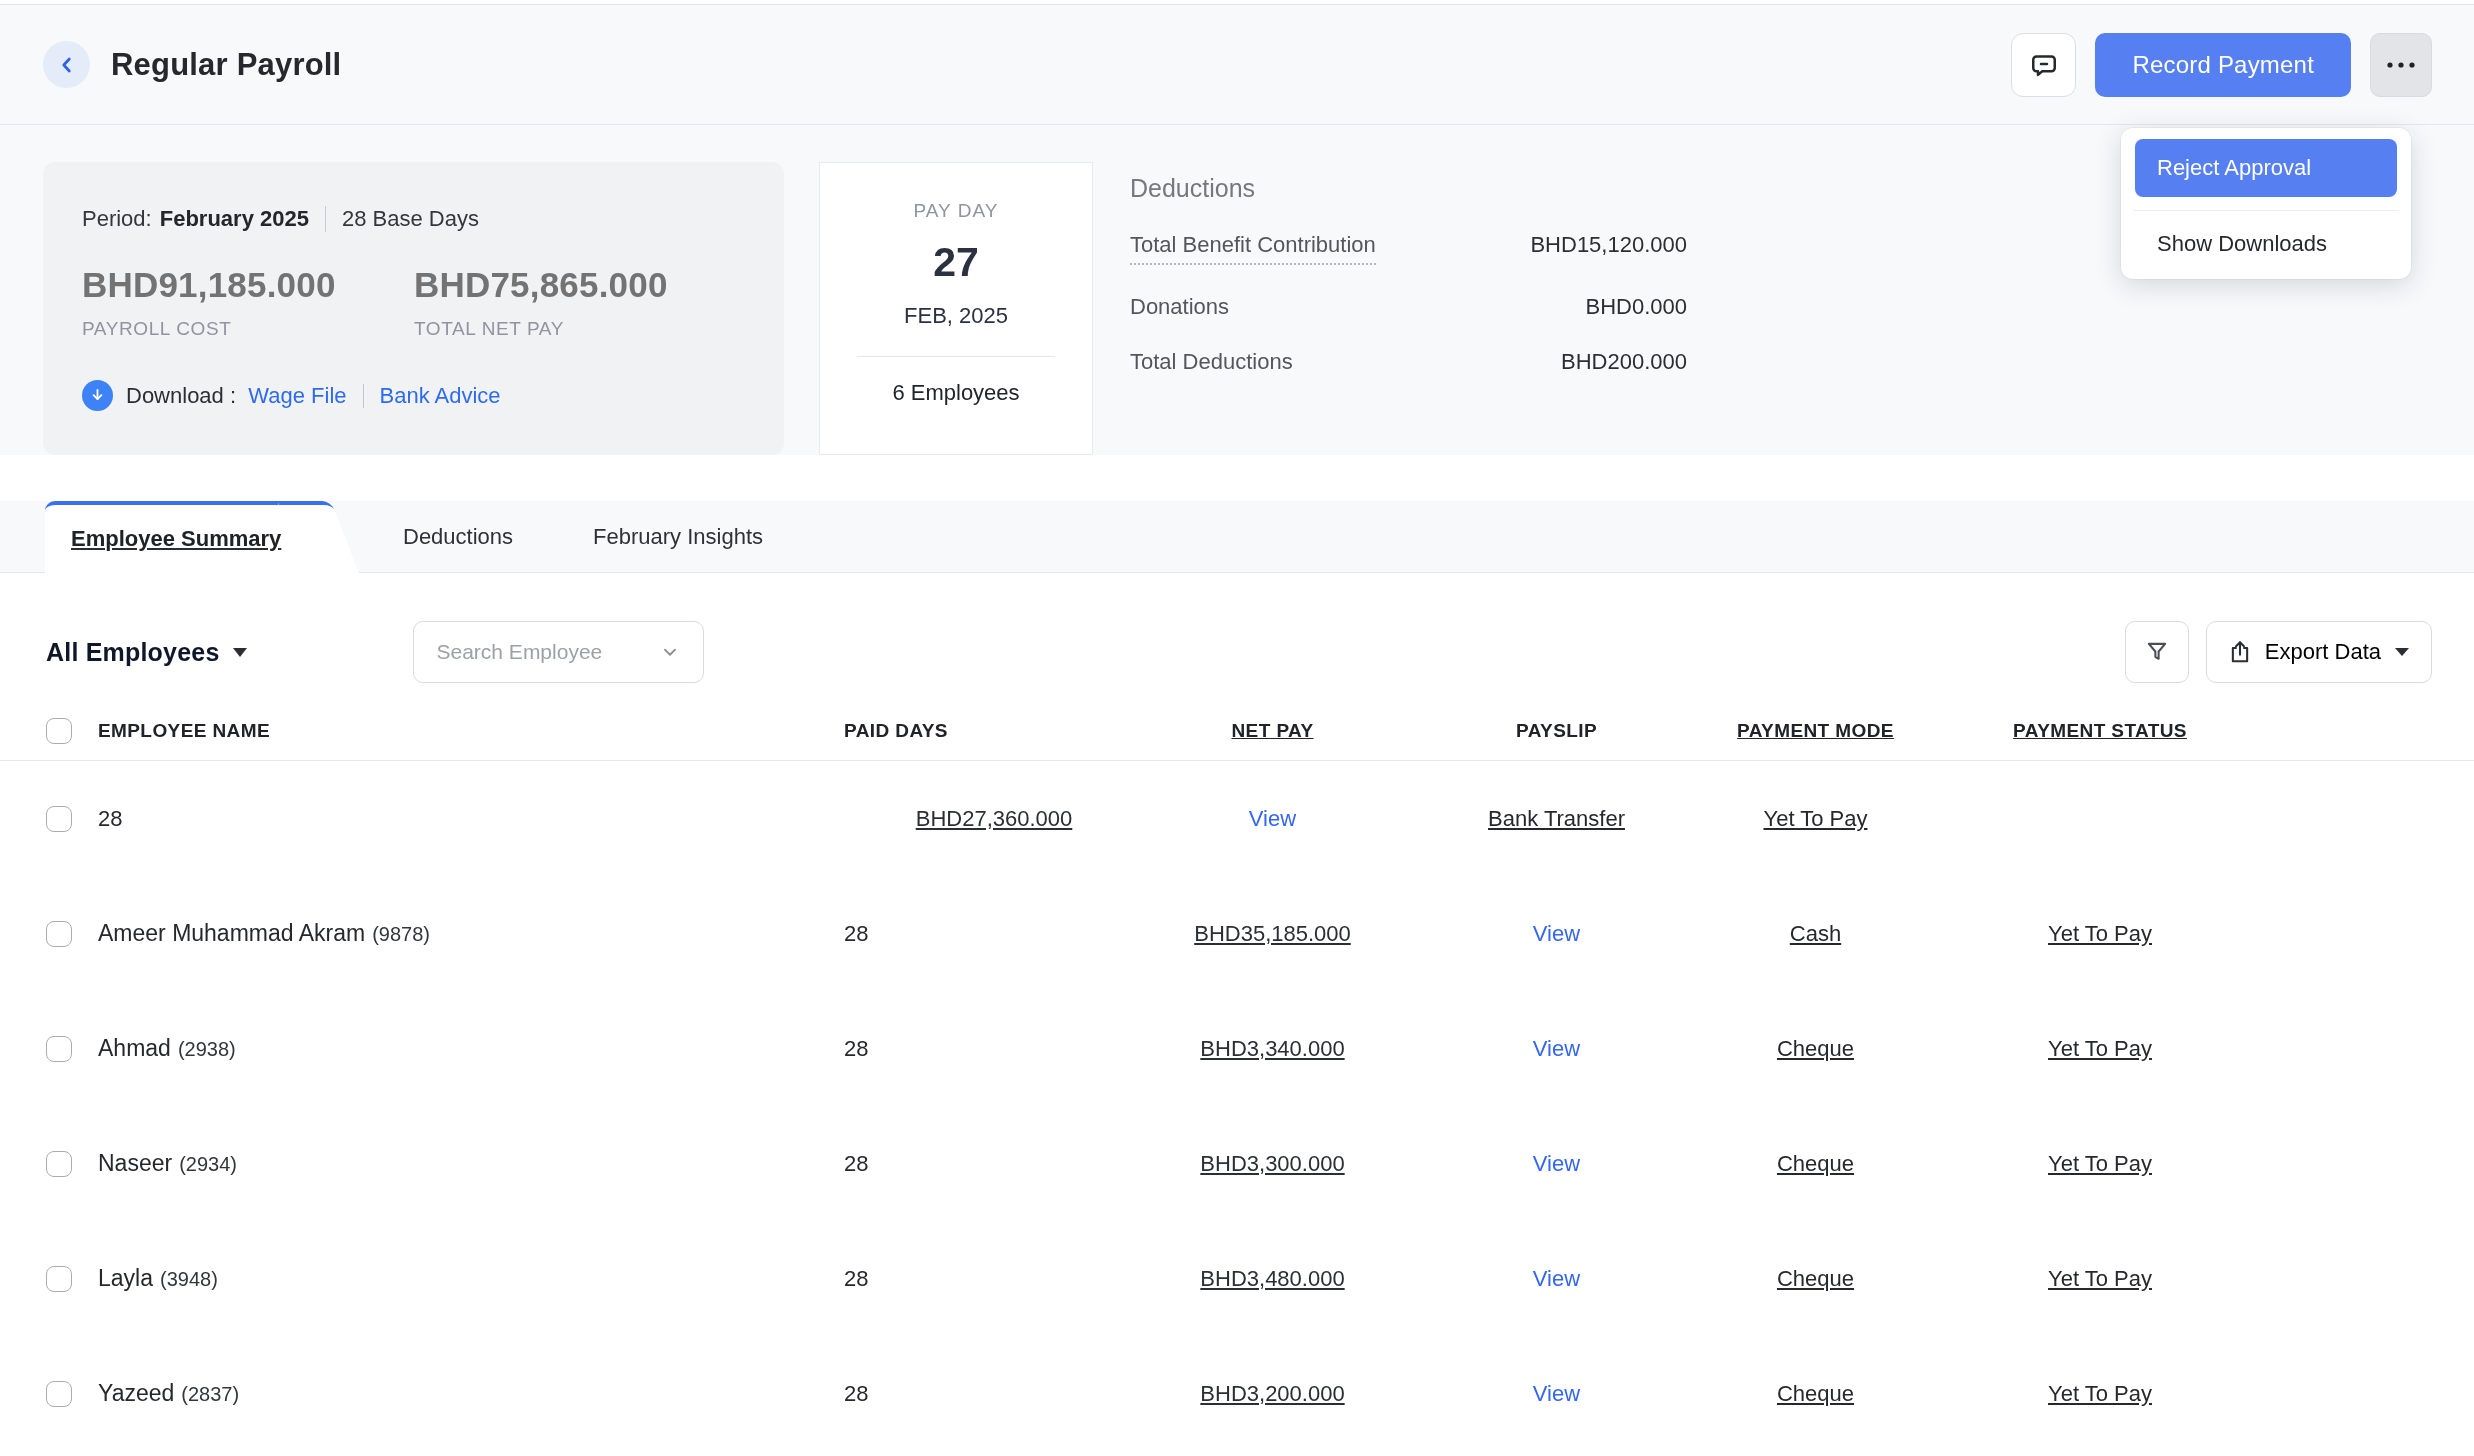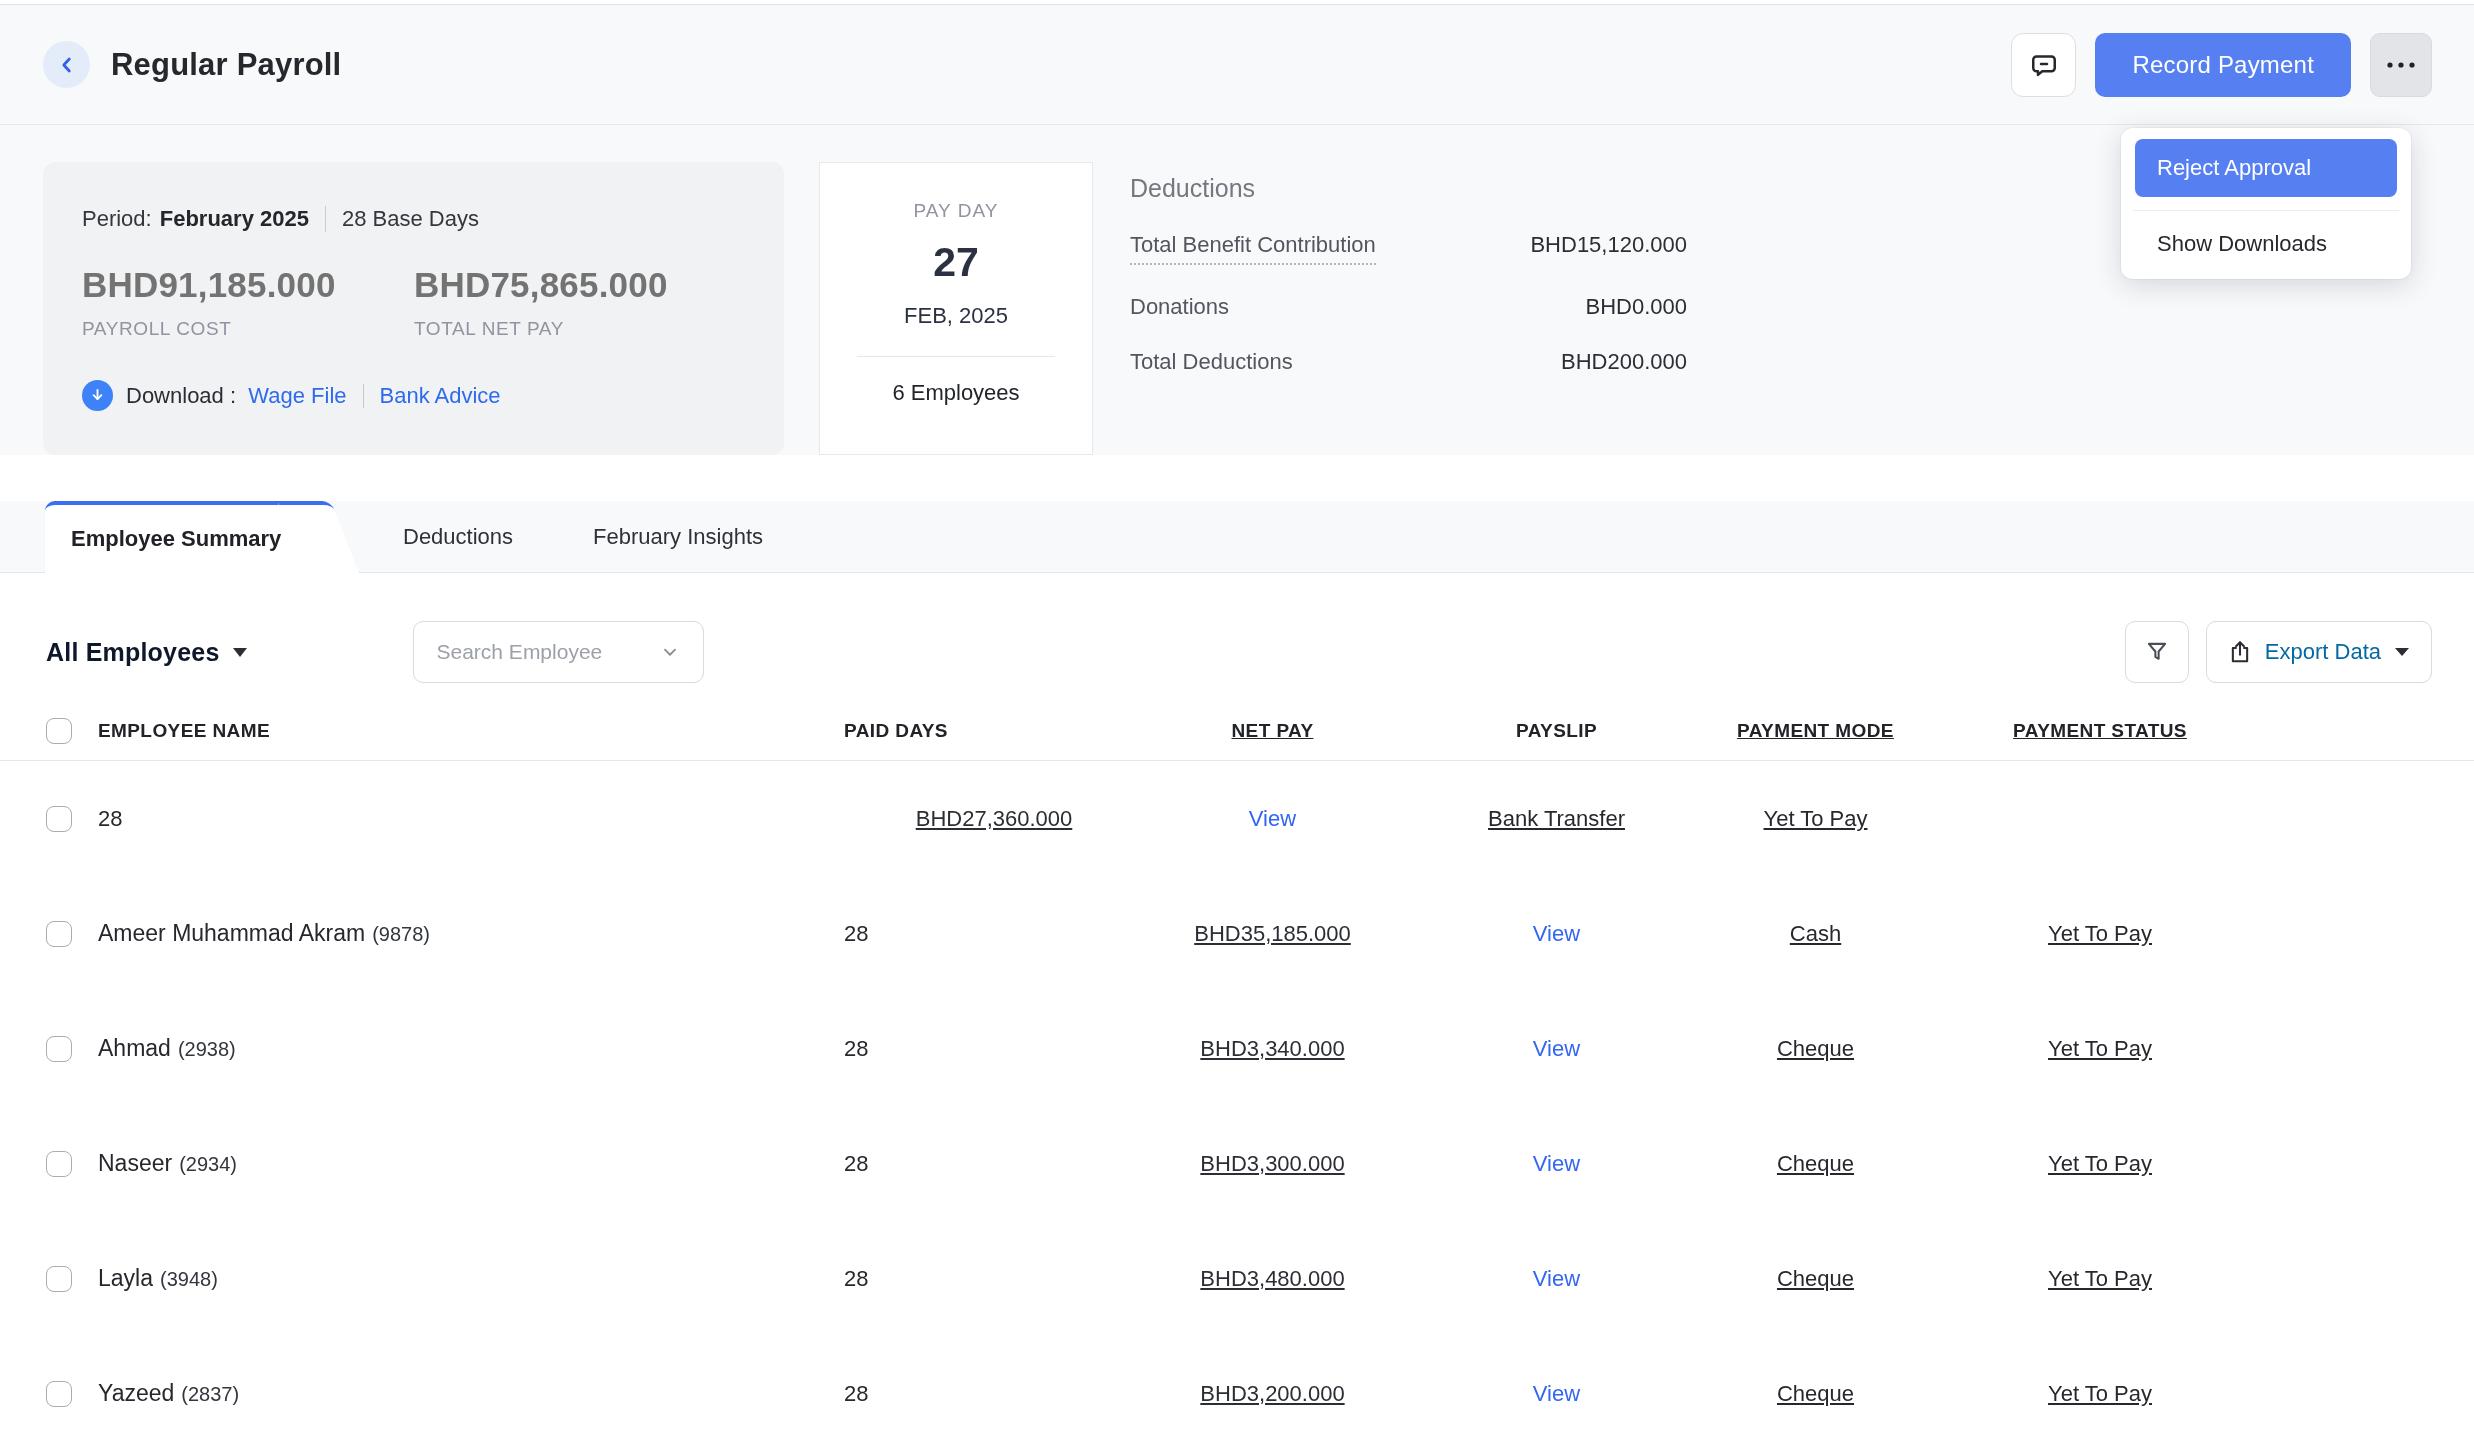--- a/index.html
+++ b/index.html
@@ -87,20 +87,21 @@
   
   .tabs{
     background:var(--pagebg); margin-top:46px; height:72px; padding-left:45px;
     display:flex; align-items:center; position:relative;
   }
   .tabs::after{ content:''; position:absolute; left:0; right:0; bottom:0; height:1px; background:var(--border); z-index:1; }
   .tab-active{
     position:relative; z-index:2; height:72px; background:#fff; border-top:4px solid #3A6FF2;
     border-top-left-radius:10px; display:flex; align-items:center; padding:0 8px 0 26px; min-width:276px;
     cursor:pointer;
+    text-decoration:underline;
   }
   .tab-active::after{
     content:''; position:absolute; top:-4px; bottom:0; right:-24px; width:54px; background:#fff;
     border-top:4px solid #3A6FF2; border-top-right-radius:9px; transform:skewX(21deg); z-index:-1;
   }
   .tab-active span{ font-size:22px; font-weight:600; color:#202228; position:relative; z-index:1; }
   .tab{ font-size:22px; color:#2E3138; padding:0 40px; cursor:pointer; position:relative; z-index:2; }
   .tab.first-inactive{ margin-left:42px; }
 
   
@@ -117,21 +118,21 @@
   .search-select svg{ margin-left:auto; }
   .toolbar-right{ margin-left:auto; display:flex; align-items:center; gap:17px; }
   .filter-btn{
     width:64px; height:62px; background:#fff; border:1.5px solid #D9DBE0; border-radius:10px;
     display:flex; align-items:center; justify-content:center; cursor:pointer;
   }
   .export-btn{
     height:62px; background:#fff; border:1.5px solid #D9DBE0; border-radius:10px; padding:0 22px 0 20px;
     display:flex; align-items:center; gap:12px; cursor:pointer; font-family:inherit;
   }
-  .export-btn .label{ font-size:22px; color:#0369a1; }
+  .export-btn .label{ font-size:22px; color:#000000; }
   .export-btn .caret-down{ border-left-width:7px; border-right-width:7px; border-top-width:8px; margin-left:2px; }
 
   
   .table{ margin-top:18px; }
   .trow{
     display:grid; grid-template-columns:52px 746px 300px 257px 311px 207px 362px;
     align-items:center; padding-left:46px;
   }
   .thead{ height:60px; border-bottom:1px solid var(--border); }
   .th{ font-size:19px; font-weight:700; color:#212329; letter-spacing:.4px; }

